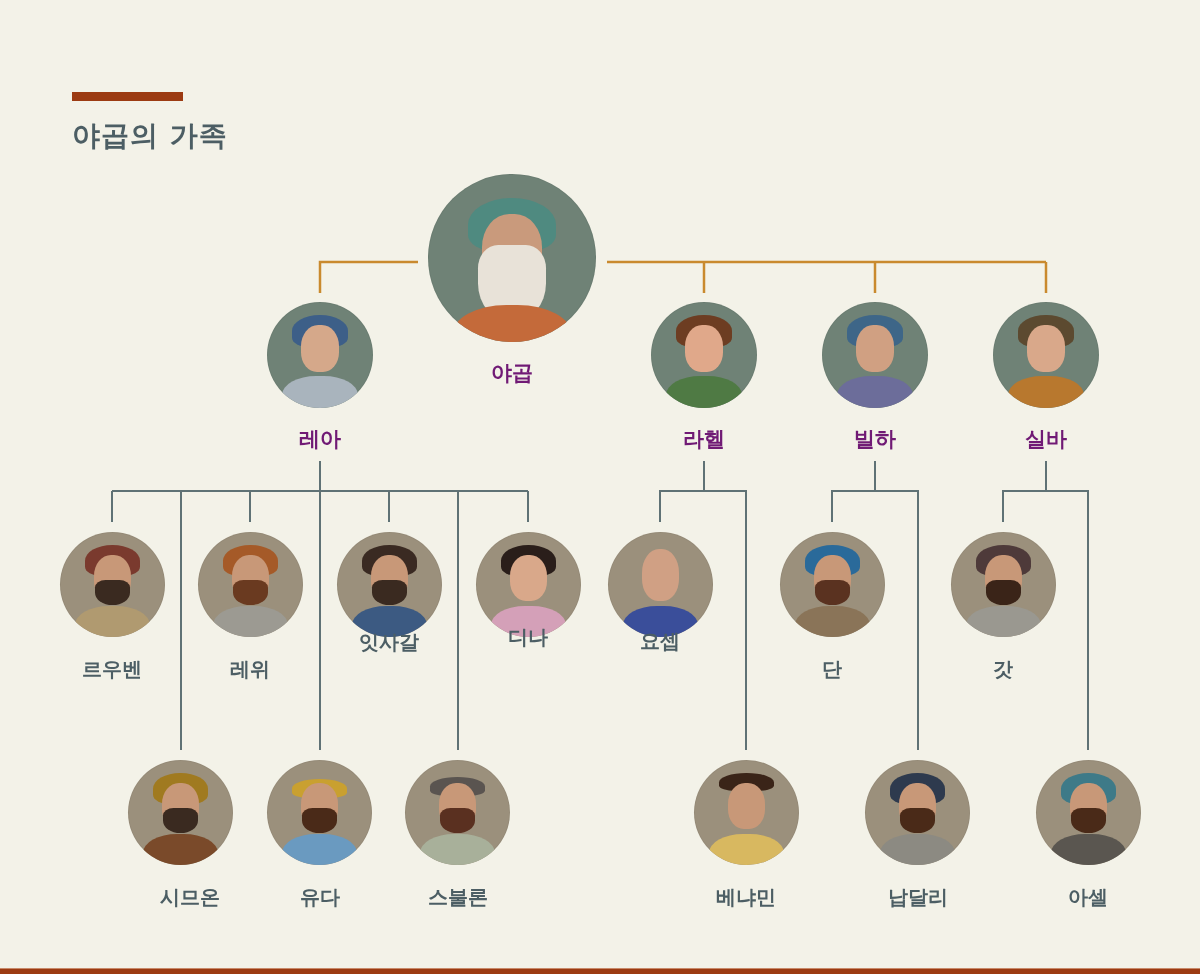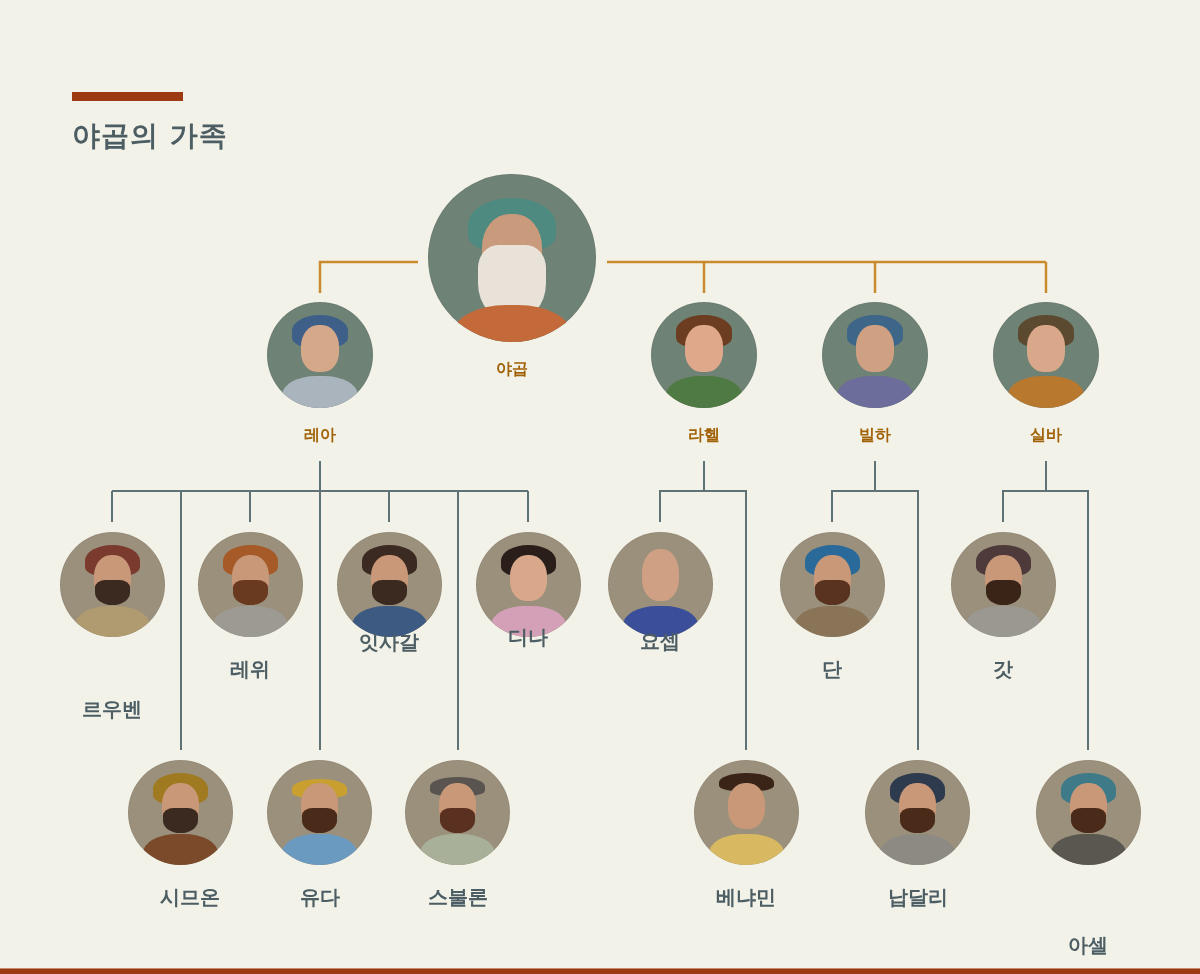--- a/index.html
+++ b/index.html
@@ -14,21 +14,21 @@
   svg.lines { position: absolute; left: 0; top: 0; width: 1200px; height: 974px; }
   .portrait {
     border-radius: 50%; position: relative; overflow: hidden;
     box-shadow: inset 0 0 0 1px rgba(0,0,0,0.04);
   }
   .portrait .head { position: absolute; left: 32%; top: 22%; width: 36%; height: 44%; border-radius: 45% 45% 42% 42%; background: #c89878; }
   .portrait .cover { position: absolute; left: 24%; top: 12%; width: 52%; height: 30%; border-radius: 50% 50% 30% 30%; }
   .portrait .beard { position: absolute; left: 33%; top: 46%; width: 34%; height: 24%; border-radius: 30% 30% 50% 50%; }
   .portrait .body { position: absolute; left: 14%; top: 70%; width: 72%; height: 40%; border-radius: 45% 45% 0 0; }
   .name { position: absolute; white-space: nowrap; font-weight: bold; transform: translateX(-50%); }
-  .name.parent { color: #a16207; font-size: 16px; }
+  .name.parent { color: #701a75; font-size: 21px; }
   .name.child { color: #4c5e64; font-size: 20px; }
 </style>
 </head>
 <body>
 
 <div class="accent-bar"></div>
 <h1 class="title">야곱의 가족</h1>
 
 <svg class="lines" viewBox="0 0 1200 974">
   <g stroke="#c98a2e" stroke-width="2.5" fill="none">
@@ -95,21 +95,21 @@
   <div class="body" style="background:#b8782e;"></div>
 </div>
 <span class="name parent" style="left:1046px; top:425px;">실바</span>
 
 <div class="portrait" style="position:absolute; left:60px; top:532px; width:105px; height:105px; background:#9b907c;">
   <div class="cover" style="background:#7a3a2e;"></div>
     <div class="head"></div>
     <div class="beard" style="background:#3a2a20;"></div>
     <div class="body" style="background:#b09a70;"></div>
 </div>
-<span class="name child" style="left:112px; top:656px;margin-top:40px;">르우벤</span>
+<span class="name child" style="left:112px; top:656px;">르우벤</span>
 
 <div class="portrait" style="position:absolute; left:198px; top:532px; width:105px; height:105px; background:#9b907c;">
   <div class="cover" style="background:#a55a28;"></div>
     <div class="head"></div>
     <div class="beard" style="background:#6a3a20;"></div>
     <div class="body" style="background:#9c9a92;"></div>
 </div>
 <span class="name child" style="left:250px; top:656px;">레위</span>
 
 <div class="portrait" style="position:absolute; left:337px; top:532px; width:105px; height:105px; background:#9b907c;">
@@ -187,15 +187,15 @@
     <div class="body" style="background:#8c8a82;"></div>
 </div>
 <span class="name child" style="left:918px; top:884px;">납달리</span>
 
 <div class="portrait" style="position:absolute; left:1036px; top:760px; width:105px; height:105px; background:#9b907c;">
   <div class="cover" style="background:#3e7a88;"></div>
     <div class="head"></div>
     <div class="beard" style="background:#4a2a18;"></div>
     <div class="body" style="background:#5a5650;"></div>
 </div>
-<span class="name child" style="left:1088px; top:932px;text-align:center;">아셀</span>
+<span class="name child" style="left:1088px; top:884px;text-align:center;">아셀</span>
 
 <div class="bottom-bar"></div>
 
 </body></html>

